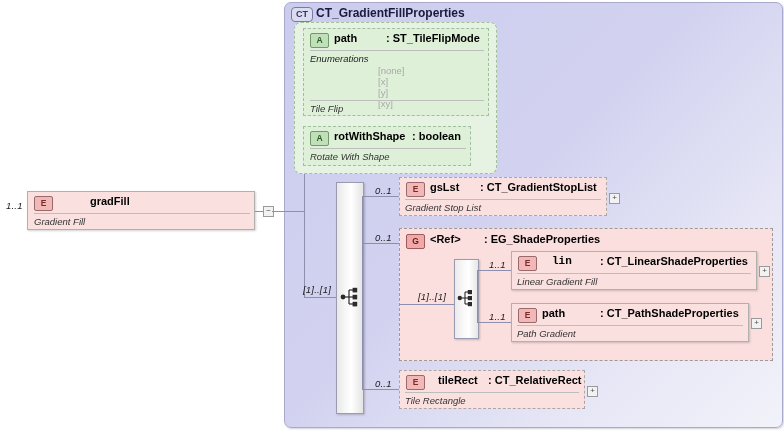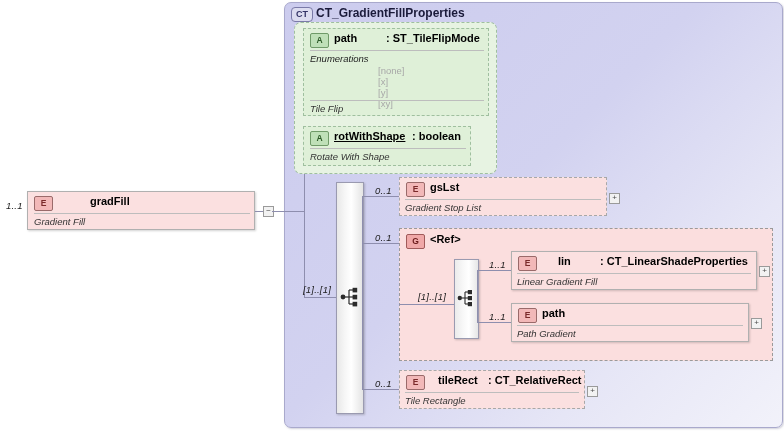--- a/index.html
+++ b/index.html
@@ -183,21 +183,21 @@
       <div>[y]</div>
       <div>[xy]</div>
     </div>
     <div class="nb-sep" style="left:6px;top:71px;width:174px;"></div>
     <div class="nb-doc" style="left:6px;top:74px;">Tile Flip</div>
   </div>
 
   <div class="nodebox nb-green-solid" style="left:303px;top:126px;width:168px;height:40px;border-style:dashed;">
     <div class="nb-head">
       <div class="badge a">A</div>
-      <div class="nb-name" style="left:30px;text-decoration:underline;">rotWithShape</div>
+      <div class="nb-name" style="left:30px;">rotWithShape</div>
       <div class="nb-type" style="left:108px;">: boolean</div>
     </div>
     <div class="nb-sep" style="left:6px;top:21px;width:156px;"></div>
     <div class="nb-doc" style="left:6px;top:24px;">Rotate With Shape</div>
   </div>
 
   <div class="occ" style="left:303px;top:284px;">[1]..[1]</div>
 
   <div class="compbar" style="left:336px;top:182px;width:26px;height:230px;"></div>
   <svg class="compicon" style="left:340px;top:286px;" width="20" height="22" viewBox="0 0 20 22">
@@ -215,30 +215,32 @@
   <div class="vline" style="left:362px;top:196px;height:193px;"></div>
   <div class="hline" style="left:362px;top:196px;width:37px;"></div>
   <div class="hline" style="left:362px;top:243px;width:37px;"></div>
   <div class="hline" style="left:362px;top:389px;width:37px;"></div>
 
   <div class="occ" style="left:375px;top:185px;">0..1</div>
   <div class="nodebox nb-dash nb-pink" style="left:399px;top:177px;width:208px;height:39px;">
     <div class="nb-head">
       <div class="badge">E</div>
       <div class="nb-name" style="left:30px;">gsLst</div>
+      <div class="nb-type" style="left:80px;">: CT_GradientStopList</div>
     </div>
     <div class="nb-sep" style="left:5px;top:21px;width:196px;"></div>
     <div class="nb-doc" style="left:5px;top:24px;">Gradient Stop List</div>
   </div>
   <div class="pm" style="left:609px;top:193px;">+</div>
 
   <div class="occ" style="left:375px;top:232px;">0..1</div>
   <div class="grpwrap" style="left:399px;top:228px;width:372px;height:131px;"></div>
   <div class="badge g" style="left:406px;top:234px;position:absolute;">G</div>
   <div class="nb-name" style="left:430px;top:233px;text-align:center;">&lt;Ref&gt;</div>
+  <div class="nb-type" style="left:484px;top:233px;">: EG_ShadeProperties</div>
 
   <div class="occ" style="left:418px;top:291px;">[1]..[1]</div>
   <div class="hline" style="left:399px;top:304px;width:55px;"></div>
 
   <div class="compbar inner" style="left:454px;top:259px;width:23px;height:78px;"></div>
   <svg class="compicon" style="left:457px;top:288px;" width="18" height="20" viewBox="0 0 18 20">
     <circle cx="2.8" cy="10" r="2.2" fill="#2b2b2b"></circle>
     <line x1="4.6" y1="10" x2="8" y2="10" stroke="#2b2b2b" stroke-width="1.1"></line>
     <line x1="8" y1="4" x2="8" y2="16" stroke="#2b2b2b" stroke-width="1.1"></line>
     <line x1="8" y1="4" x2="11" y2="4" stroke="#2b2b2b" stroke-width="1.1"></line>
@@ -250,33 +252,34 @@
   </svg>
 
   <div class="vline" style="left:477px;top:270px;height:52px;"></div>
   <div class="hline" style="left:477px;top:270px;width:34px;"></div>
   <div class="hline" style="left:477px;top:322px;width:34px;"></div>
 
   <div class="occ" style="left:489px;top:259px;">1..1</div>
   <div class="nodebox nb-solid nb-pink" style="left:511px;top:251px;width:246px;height:39px;">
     <div class="nb-head">
       <div class="badge">E</div>
-      <div class="nb-name" style="left:46px;">lin</div>
+      <div class="nb-name" style="left:40px;font-family:Liberation Mono, monospace;">lin</div>
       <div class="nb-type" style="left:88px;">: CT_LinearShadeProperties</div>
     </div>
     <div class="nb-sep" style="left:5px;top:21px;width:234px;"></div>
     <div class="nb-doc" style="left:5px;top:24px;">Linear Gradient Fill</div>
   </div>
   <div class="pm" style="left:759px;top:266px;">+</div>
 
   <div class="occ" style="left:489px;top:311px;">1..1</div>
   <div class="nodebox nb-solid nb-pink" style="left:511px;top:303px;width:238px;height:39px;">
     <div class="nb-head">
       <div class="badge">E</div>
       <div class="nb-name" style="left:30px;text-align:right;">path</div>
+      <div class="nb-type" style="left:88px;">: CT_PathShadeProperties</div>
     </div>
     <div class="nb-sep" style="left:5px;top:21px;width:226px;"></div>
     <div class="nb-doc" style="left:5px;top:24px;">Path Gradient</div>
   </div>
   <div class="pm" style="left:751px;top:318px;">+</div>
 
   <div class="occ" style="left:375px;top:378px;">0..1</div>
   <div class="nodebox nb-dash nb-pink" style="left:399px;top:370px;width:186px;height:39px;">
     <div class="nb-head">
       <div class="badge">E</div>

